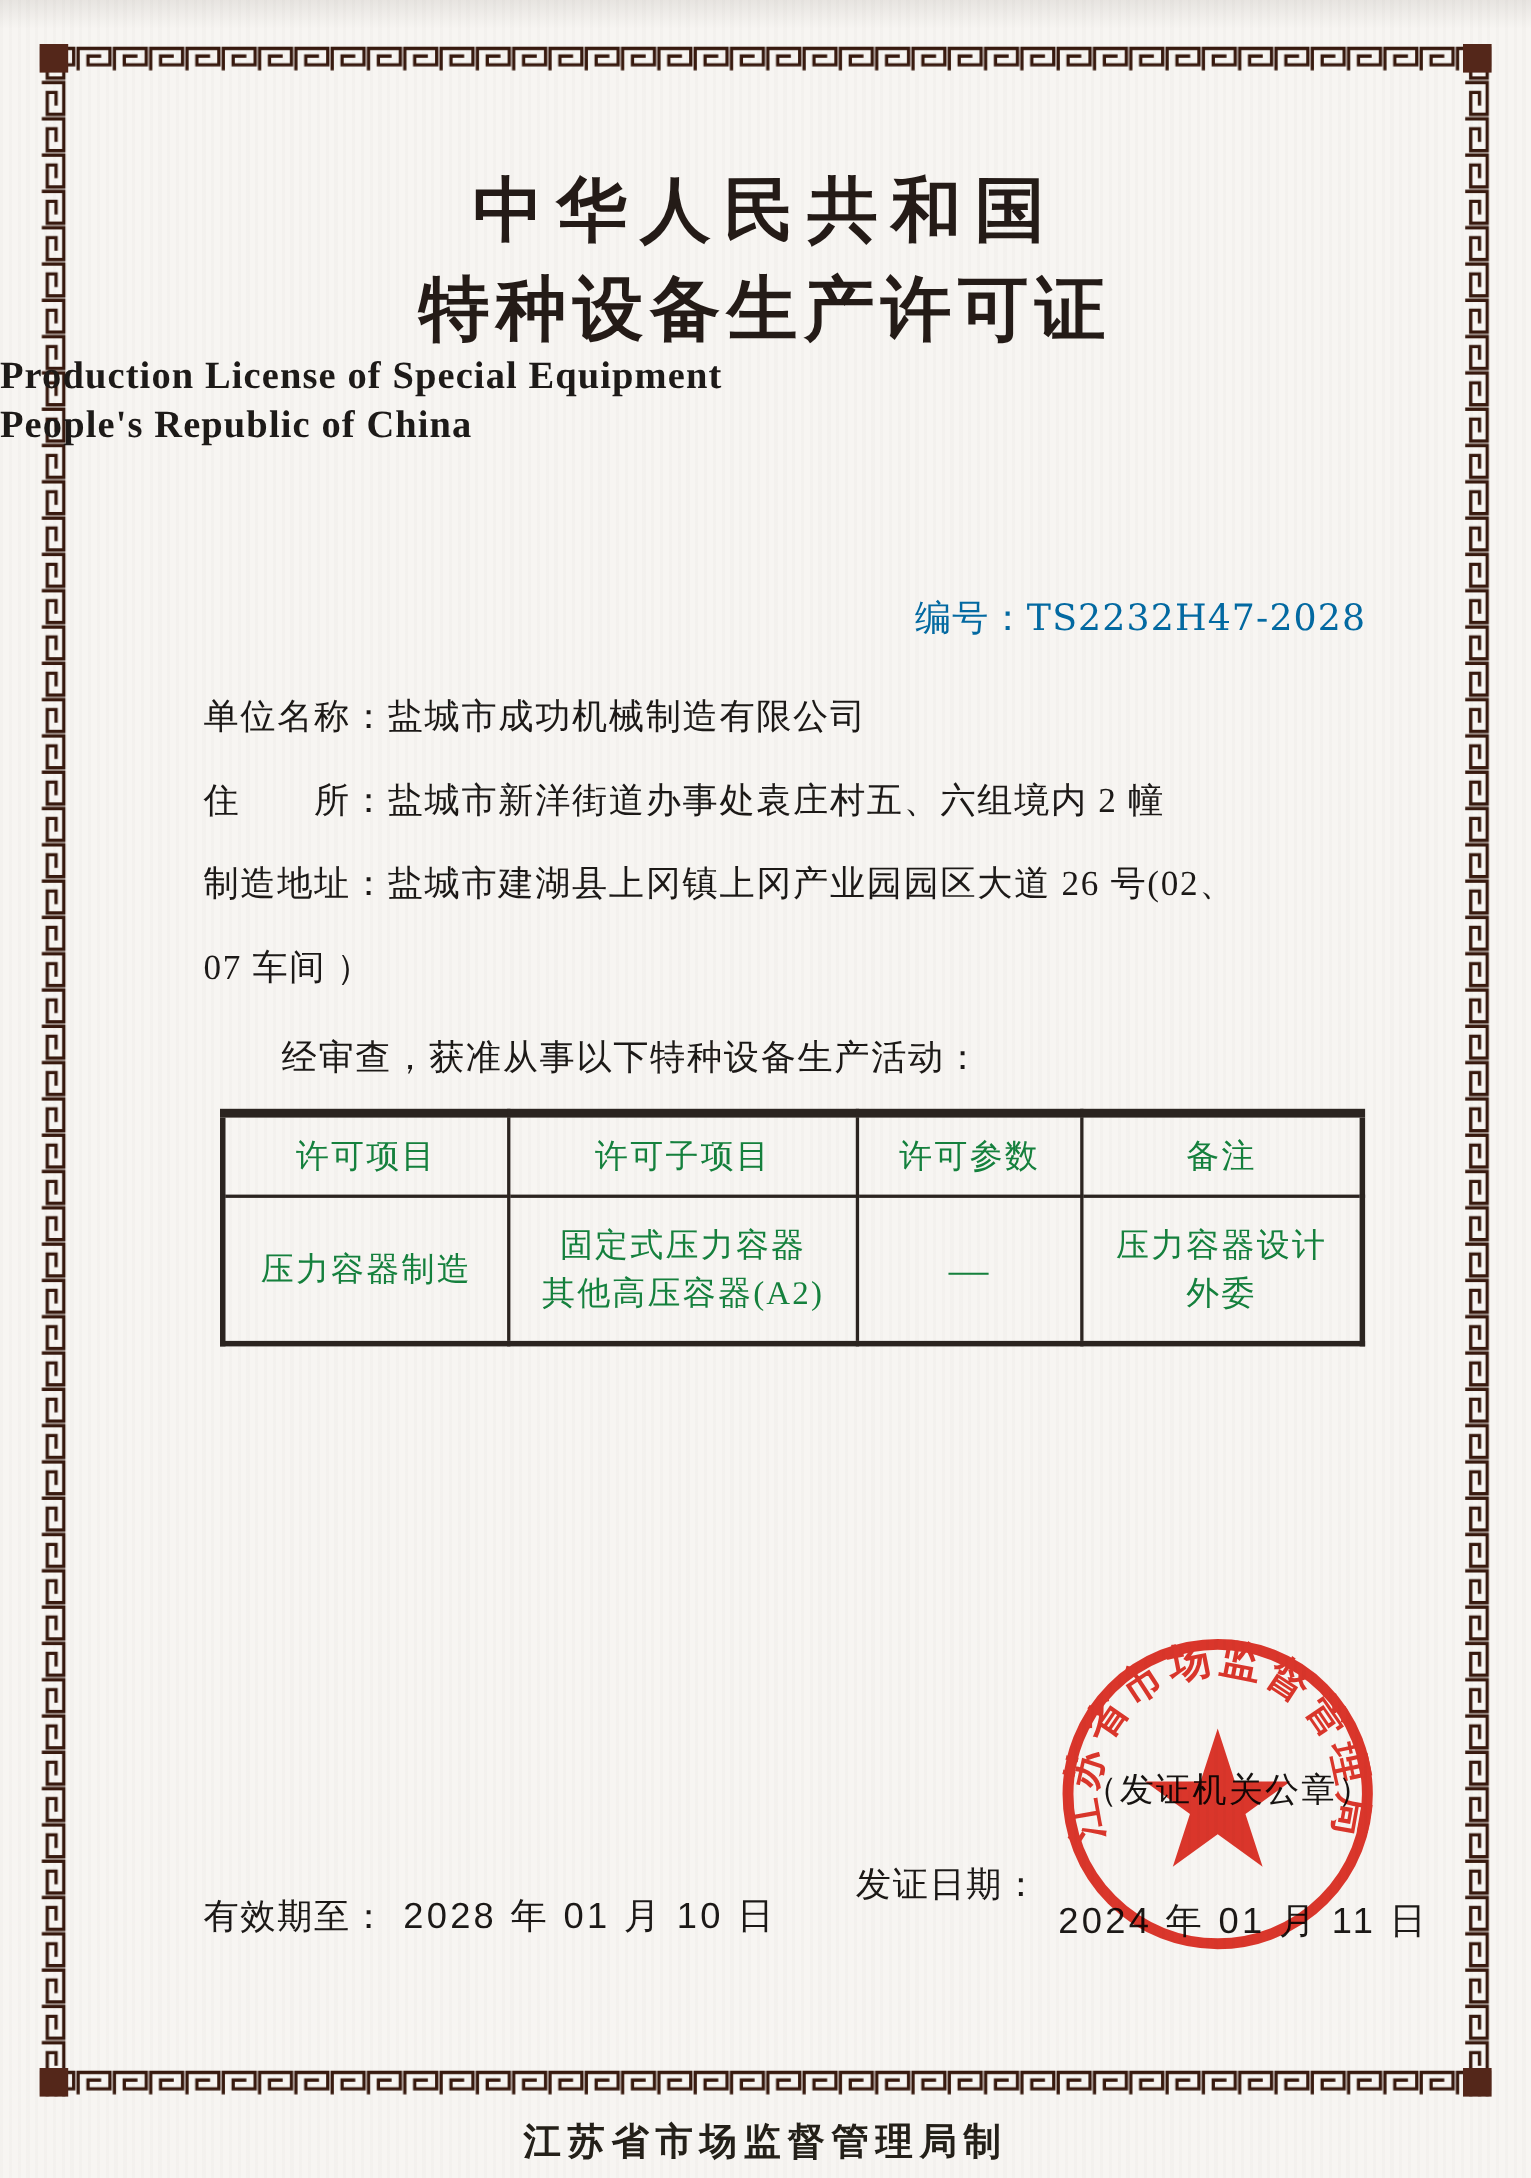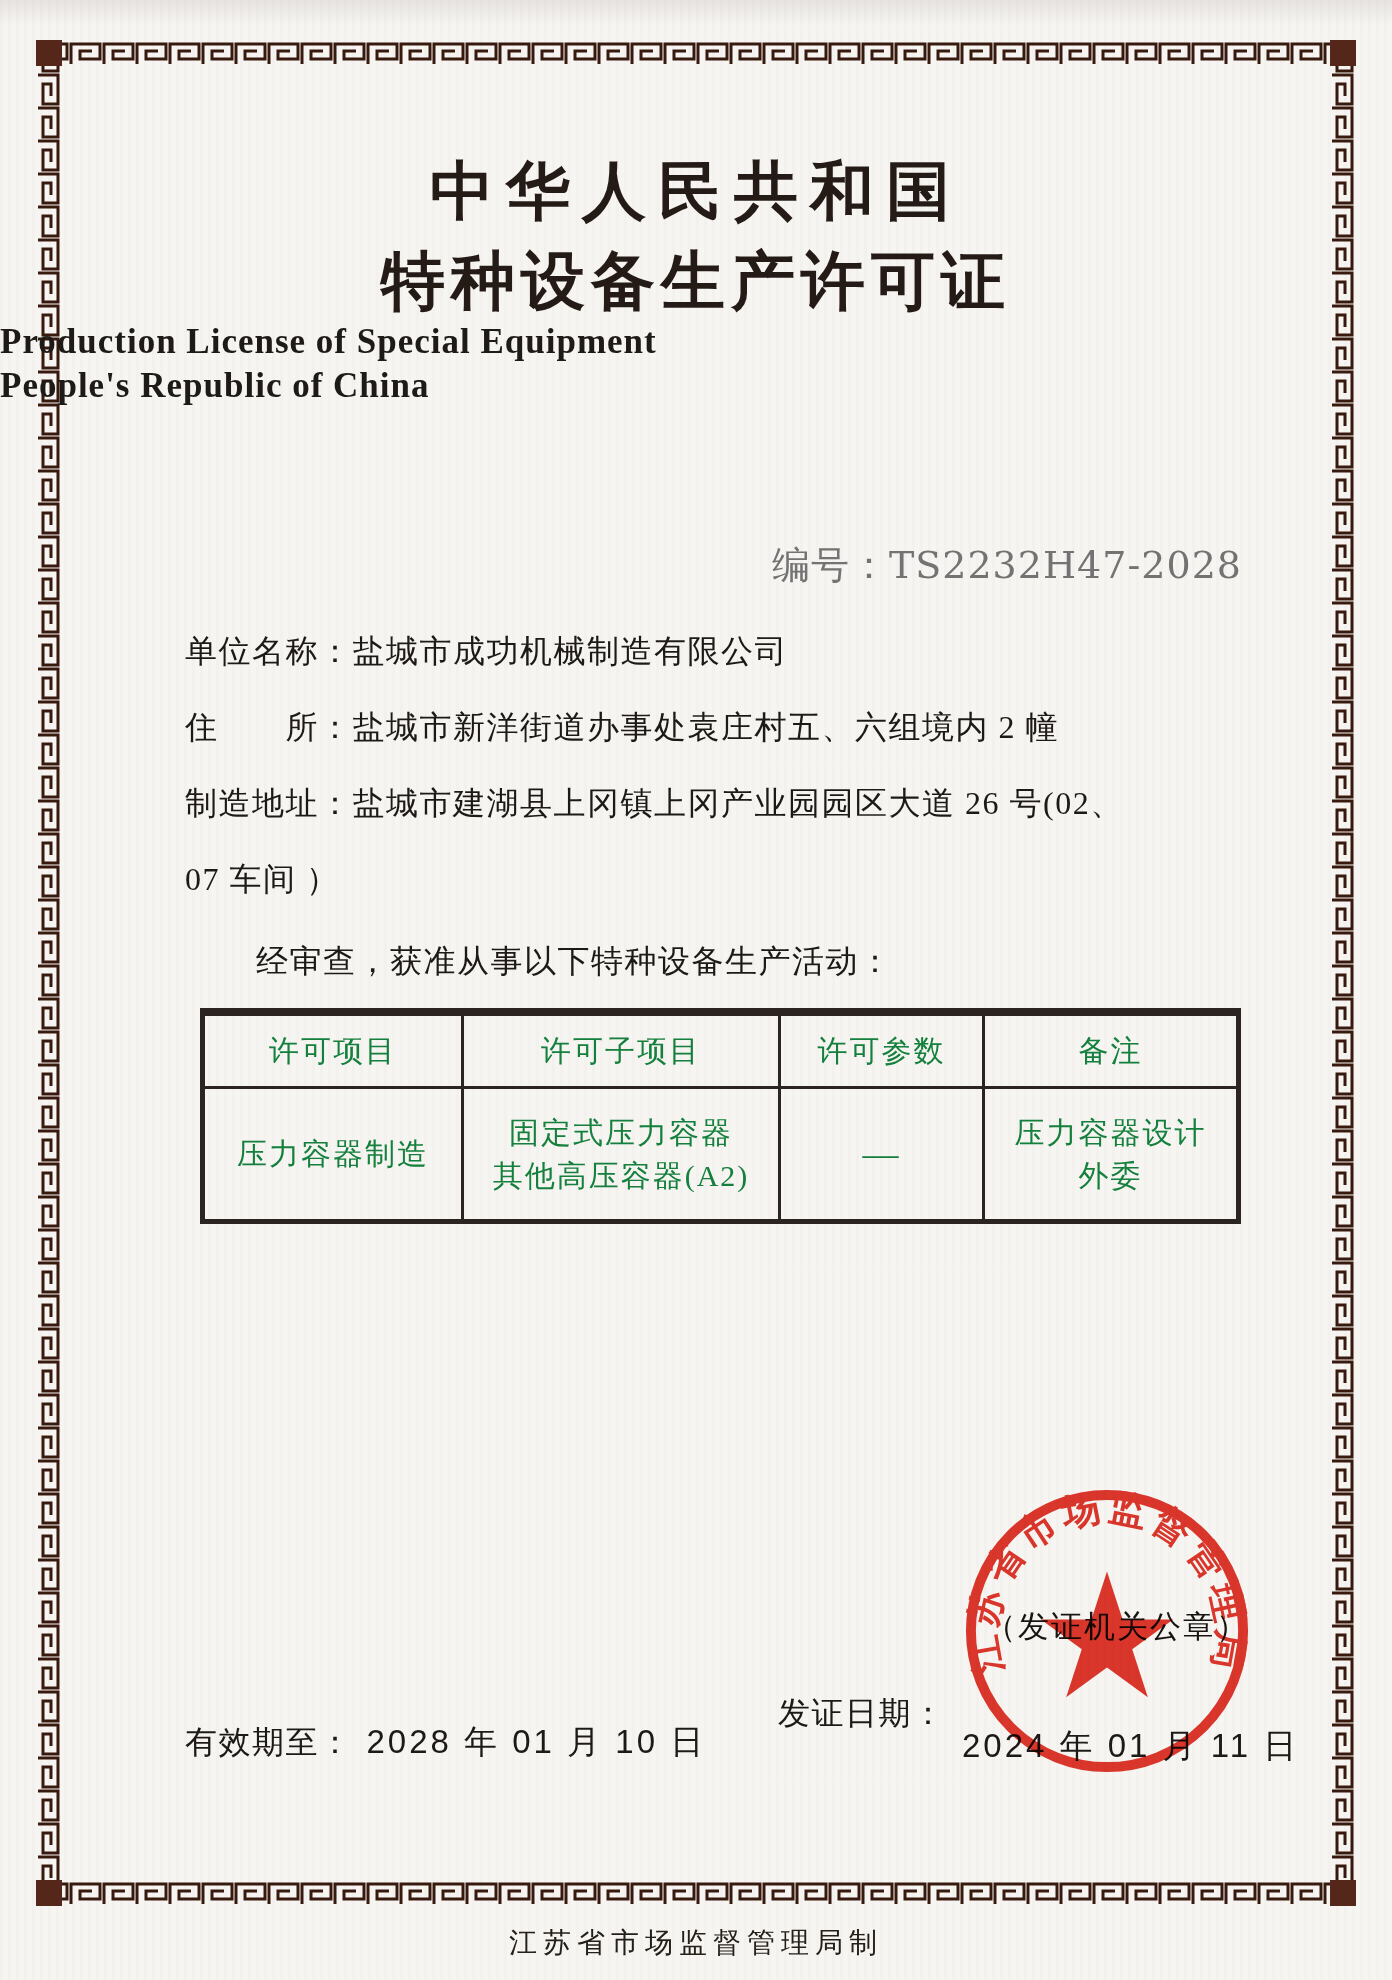--- a/index.html
+++ b/index.html
@@ -36,21 +36,21 @@
   .title-en{
     position:absolute;left:0;width:100%;text-align:left;
     font-weight:bold;font-size:35px;letter-spacing:1px;color:#1d1a18;
     font-family:"Liberation Serif",serif;
   }
   .e1{top:322px;}
   .e2{top:366px;}
 
   .license-no{
     position:absolute;top:540px;right:150px;
-    font-size:38px;letter-spacing:1px;color:#737373;
+    font-size:33px;letter-spacing:1px;color:#0369a1;
     font-family:"DejaVu Serif",serif;
   }
 
   
   .field{
     position:absolute;left:185px;
     font-size:32px;letter-spacing:1.5px;color:#1c1917;
     white-space:nowrap;
   }
   .f-unit{top:630px;}
@@ -84,21 +84,21 @@
   .issue-label{top:1692px;left:778px;}
   .date-val{
     font-family:"Liberation Sans","DejaVu Sans",sans-serif;
     font-weight:500;font-size:33px;letter-spacing:3px;
   }
   .valid .date-val{margin-left:14px;}
   .issue-date{top:1724px;left:962px;}
 
   .made-by{
     position:absolute;top:1924px;left:0;width:100%;text-align:center;
-    font-size:28px;font-weight:normal;letter-spacing:6px;color:#242019;
+    font-size:34px;font-weight:bold;letter-spacing:6px;color:#242019;
   }
 
   
   .seal{
     position:absolute;left:958px;top:1482px;width:298px;height:298px;
     mix-blend-mode:multiply;opacity:.94;
   }
 </style>
 </head>
 <body>

